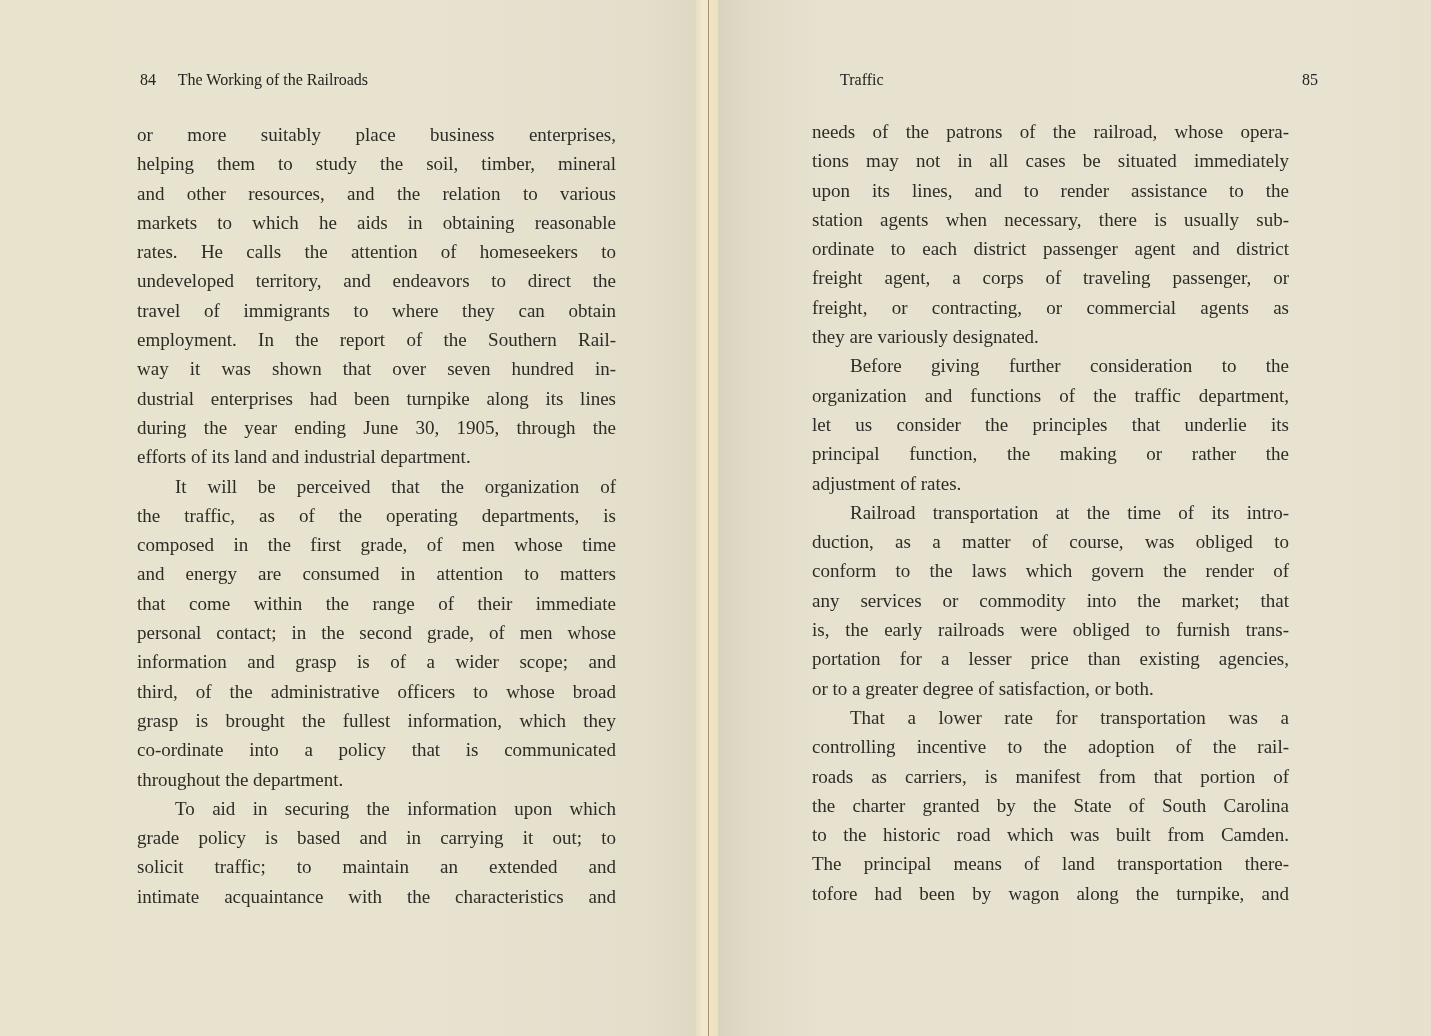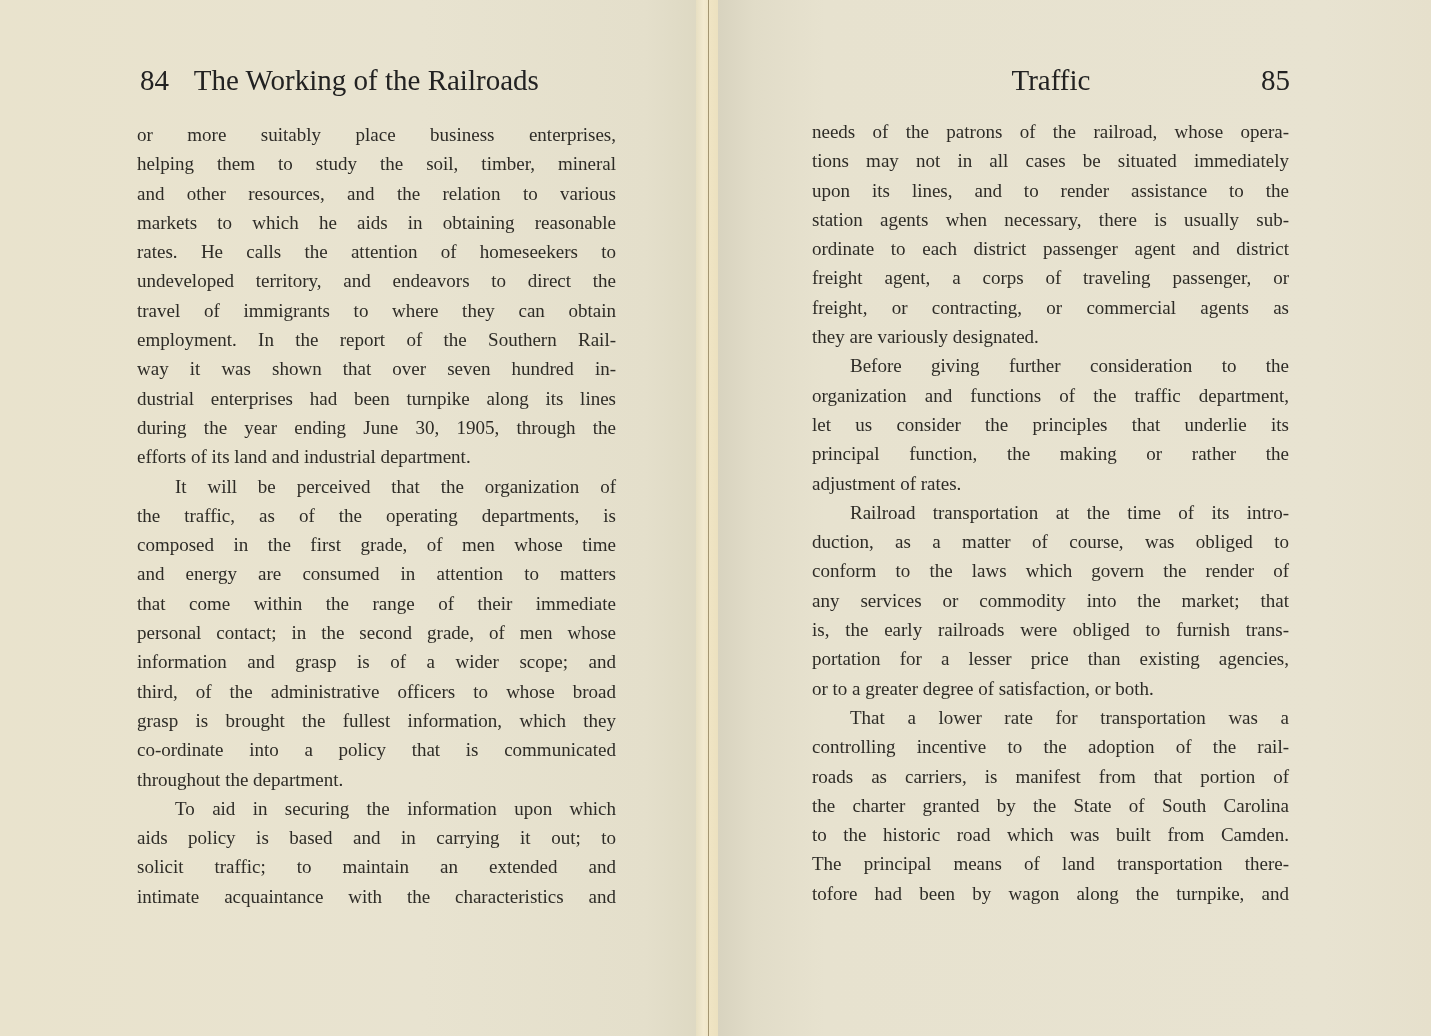--- a/index.html
+++ b/index.html
@@ -24,26 +24,26 @@
     .gutter {
       position: absolute; top: 0; left: 696px; width: 26px; height: 1036px;
       background: linear-gradient(90deg, #e7dfc2 0%, #f3ead0 30%, #efe4c3 55%, #eadfbd 100%);
     }
     .fold-line {
       position: absolute; top: 0; left: 708px; width: 1px; height: 1036px;
       background: #8a7a55; opacity: 0.75;
     }
     .running-head {
       position: absolute; top: 62px; height: 36px;
-      font-size: 29px; line-height: 36px; color: #222;
+      font-size: 16px; line-height: 36px; color: #222;
       font-family: "Liberation Serif", "DejaVu Serif", serif;
     }
     .left-head { left: 140px; width: 480px; }
     .left-head .folio { margin-right: 18px; }
-    .right-head { left: 812px; width: 478px; text-align: center; }
+    .right-head { left: 840px; width: 478px; }
     .right-head .folio { position: absolute; right: 0; top: 0; }
     .body-text {
       position: absolute;
       font-size: 19px; line-height: 29.3px; color: #2e2c27;
       font-family: "Liberation Serif", "DejaVu Serif", serif;
       text-align: justify;
     }
     .left-body { left: 137px; top: 120px; width: 479px; }
     .right-body { left: 812px; top: 117px; width: 477px; }
     .line {
@@ -80,21 +80,21 @@
         <span class="line">composed in the first grade, of men whose time</span>
         <span class="line">and energy are consumed in attention to matters</span>
         <span class="line">that come within the range of their immediate</span>
         <span class="line">personal contact; in the second grade, of men whose</span>
         <span class="line">information and grasp is of a wider scope; and</span>
         <span class="line">third, of the administrative officers to whose broad</span>
         <span class="line">grasp is brought the fullest information, which they</span>
         <span class="line">co-ordinate into a policy that is communicated</span>
         <span class="line last">throughout the department.</span>
         <span class="line indent">To aid in securing the information upon which</span>
-        <span class="line">aids policy is based and in carrying it out; to</span>
+        <span class="line">grade policy is based and in carrying it out; to</span>
         <span class="line">solicit traffic; to maintain an extended and</span>
         <span class="line">intimate acquaintance with the characteristics and</span>
       </div>
   </div>
 
   <div class="gutter"></div>
   <div class="fold-line"></div>
 
   <div class="page page-right">
   </div>

